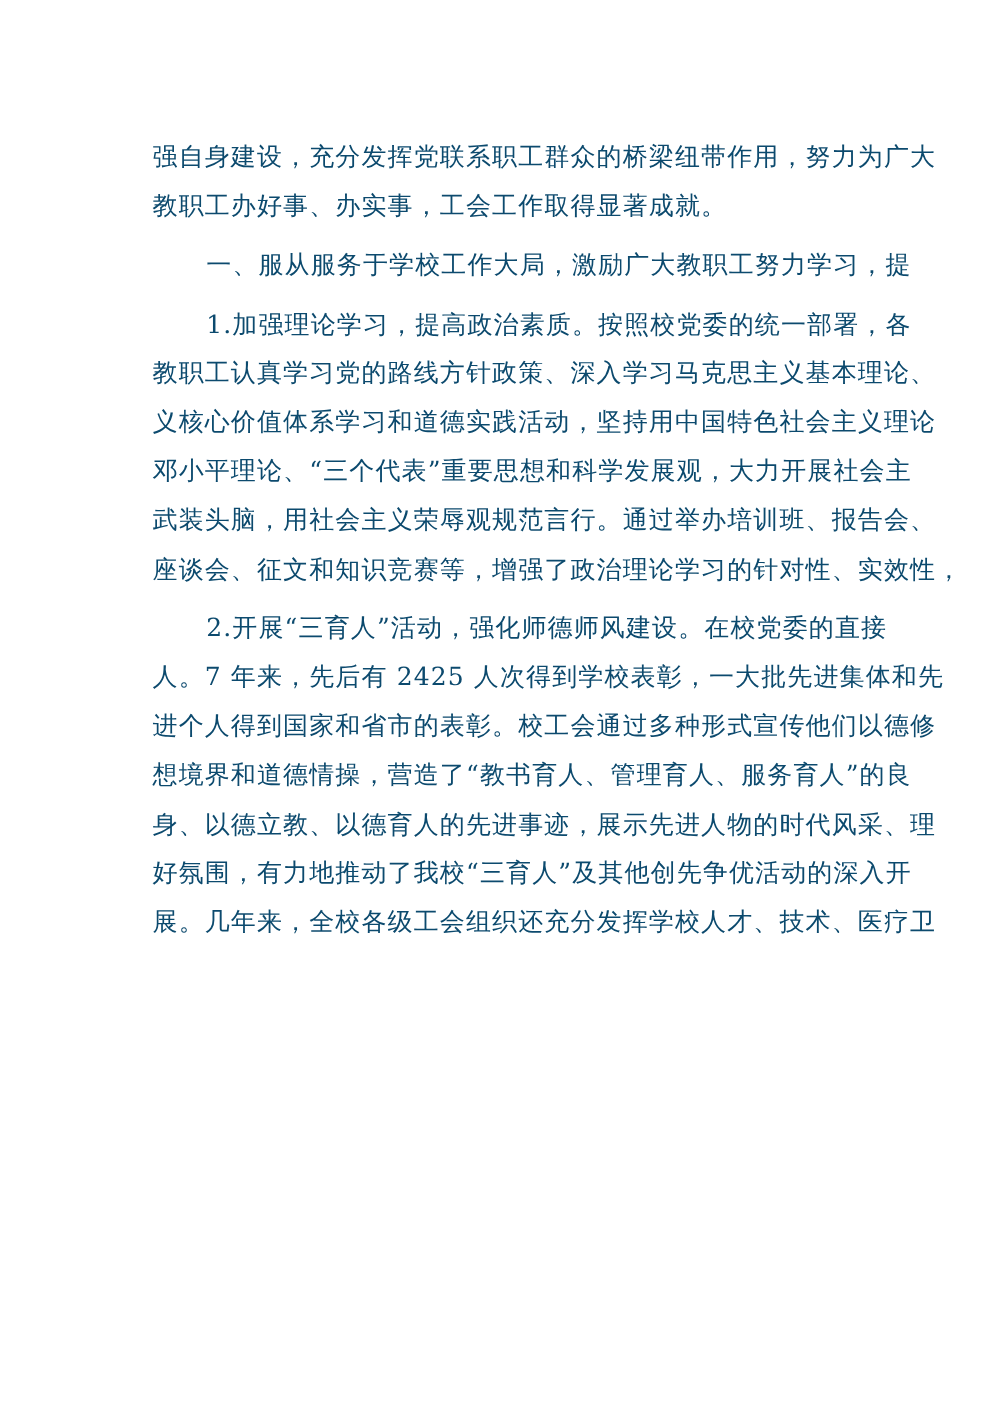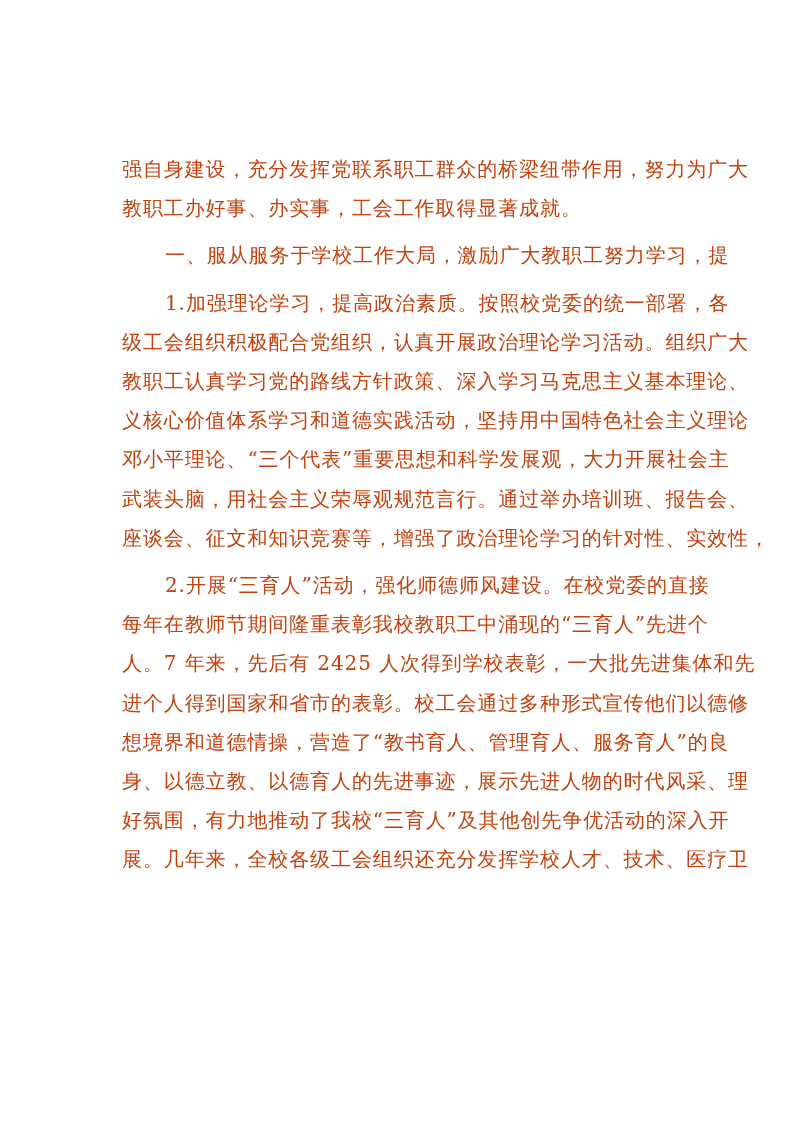--- a/index.html
+++ b/index.html
@@ -1,48 +1,46 @@
 <!DOCTYPE html>
 <html><head>
 <meta charset="utf-8">
 <style>
   html, body { margin: 0; padding: 0; background: #ffffff; }
   body { width: 800px; height: 1132px; position: relative; overflow: hidden; }
   .page {
     position: absolute; left: 122px; top: 106px; width: 560px;
     font-family: "DejaVu Serif", "Liberation Serif", serif;
-    font-size: 20px; color: #c2410c; margin-top: 44px;
+    font-size: 20px; color: #0c4a6e;
   }
   .para { margin: 0; line-height: 39.2px; text-align: justify; text-align-last: left; letter-spacing: 0.9px; }
   .para + .para { margin-top: 8px; }
   .line { display: block; white-space: nowrap; }
 </style>
 </head>
 <body>
 
 <div class="page">
   <p class="para">
     <span class="line">强自身建设，充分发挥党联系职工群众的桥梁纽带作用，努力为广大</span>
     <span class="line">教职工办好事、办实事，工会工作取得显著成就。</span>
   </p>
   <p class="para">
     <span class="line" style="padding-left:43px">一、服从服务于学校工作大局，激励广大教职工努力学习，提</span>
   </p>
   <p class="para">
     <span class="line" style="padding-left:43px">1.加强理论学习，提高政治素质。按照校党委的统一部署，各</span>
-    <span class="line">级工会组织积极配合党组织，认真开展政治理论学习活动。组织广大</span>
     <span class="line">教职工认真学习党的路线方针政策、深入学习马克思主义基本理论、</span>
     <span class="line">义核心价值体系学习和道德实践活动，坚持用中国特色社会主义理论</span>
     <span class="line">邓小平理论、“三个代表”重要思想和科学发展观，大力开展社会主</span>
     <span class="line">武装头脑，用社会主义荣辱观规范言行。通过举办培训班、报告会、</span>
     <span class="line">座谈会、征文和知识竞赛等，增强了政治理论学习的针对性、实效性，</span>
   </p>
   <p class="para">
     <span class="line" style="padding-left:43px">2.开展“三育人”活动，强化师德师风建设。在校党委的直接</span>
-    <span class="line">每年在教师节期间隆重表彰我校教职工中涌现的“三育人”先进个</span>
     <span class="line">人。7 年来，先后有 2425 人次得到学校表彰，一大批先进集体和先</span>
     <span class="line">进个人得到国家和省市的表彰。校工会通过多种形式宣传他们以德修</span>
     <span class="line">想境界和道德情操，营造了“教书育人、管理育人、服务育人”的良</span>
     <span class="line">身、以德立教、以德育人的先进事迹，展示先进人物的时代风采、理</span>
     <span class="line">好氛围，有力地推动了我校“三育人”及其他创先争优活动的深入开</span>
     <span class="line">展。几年来，全校各级工会组织还充分发挥学校人才、技术、医疗卫</span>
   </p>
 </div>
 
 </body></html>

